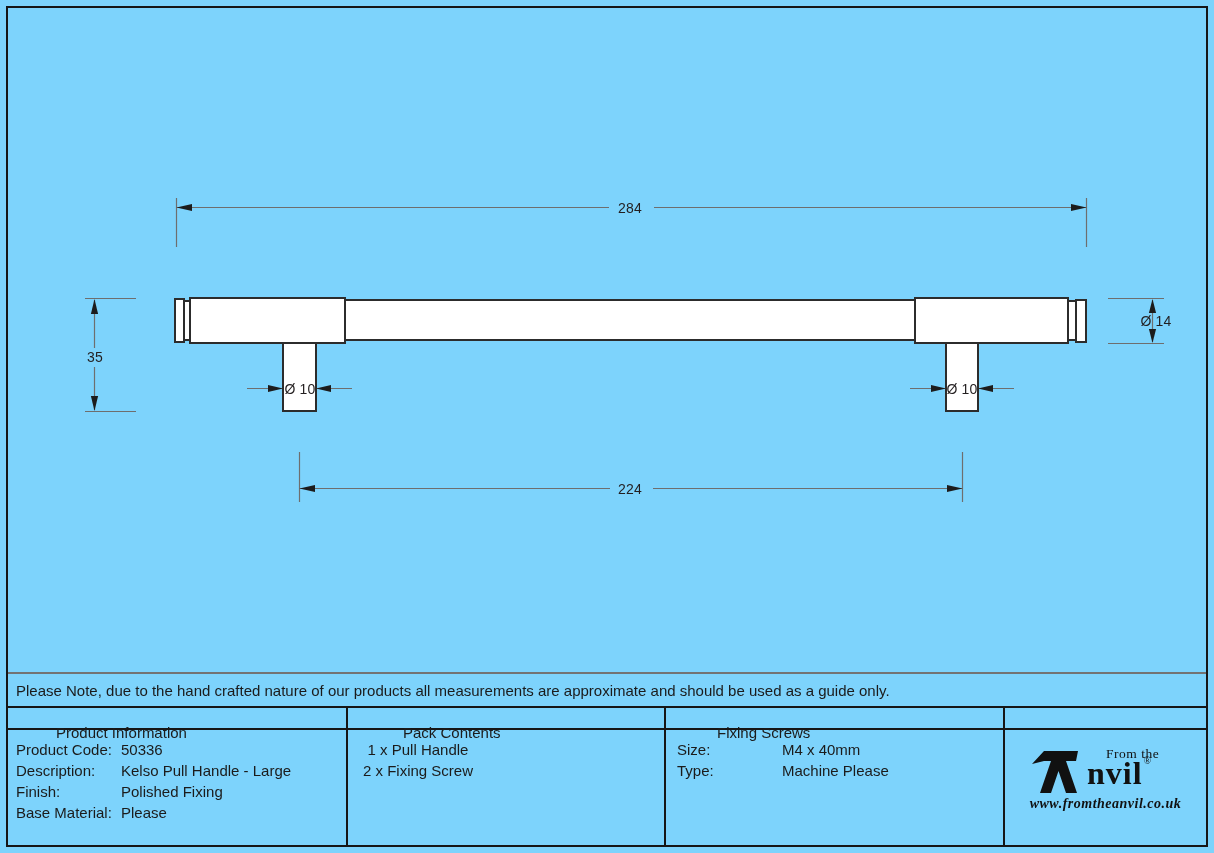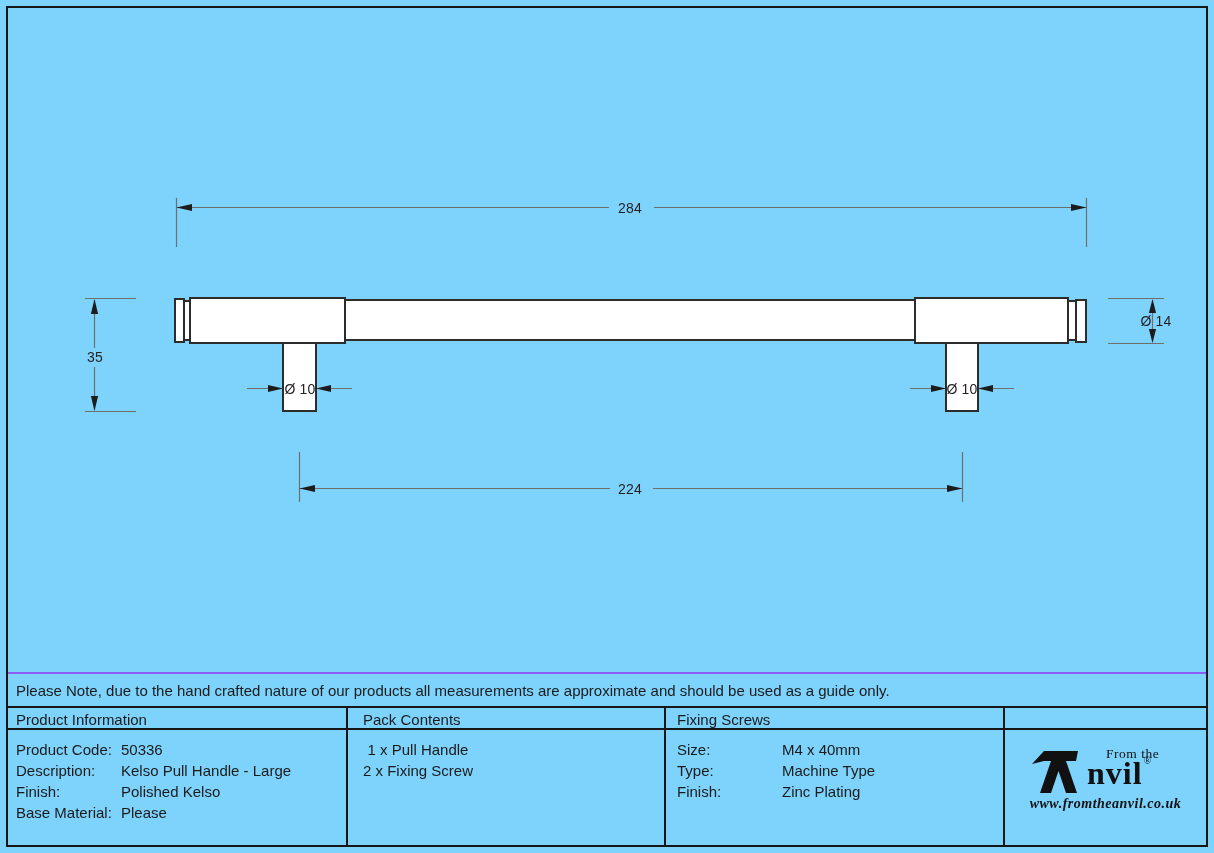--- a/index.html
+++ b/index.html
@@ -10,28 +10,28 @@
   }
   .page-border { position:absolute; inset:6px; border:2px solid #161616; pointer-events:none; }
   .drawing-svg { position:absolute; left:0; top:0; }
   .dim {
     position:absolute; transform:translate(-50%,-50%);
     font-size:14px; color:#231f20; white-space:nowrap; letter-spacing:0.2px;
   }
   
   .note-row {
     position:absolute; left:8px; right:8px; top:672px; height:34px;
-    border-top:2px solid #8b5cf6; display:flex; align-items:center;
+    border-top:2px solid #737373; display:flex; align-items:center;
     padding-left:8px; font-size:15px; box-sizing:border-box;
   }
   .header-row {
     position:absolute; left:8px; right:8px; top:706px; height:24px;
     border-top:2px solid #161616; border-bottom:2px solid #161616; box-sizing:border-box;
   }
-  .header-label { position:absolute; top:3px; font-size:15px; }
+  .header-label { position:absolute; top:16px; font-size:15px;margin-left:40px; }
   .vdiv { position:absolute; top:708px; bottom:7px; width:2px; background:#161616; }
   .spec-col { position:absolute; top:739px; font-size:15px; line-height:21px; }
   .spec-row .lbl { display:inline-block; width:105px; }
   
   .logo-box { position:absolute; left:1005px; top:710px; width:201px; height:135px; }
   .logo-main { position:absolute; left:26px; top:36px; display:flex; align-items:flex-start; }
   .anvil-svg { display:block; }
   .logo-right { margin-left:-6px; display:flex; flex-direction:column; }
   .from-the {
     font-family:"Liberation Serif","DejaVu Serif",serif; font-size:13.5px;
@@ -136,41 +136,38 @@
   <div class="vdiv" style="left:1003px;"></div>
 
   <div class="spec-col" style="left:16px;">
     <div class="spec-row">
       <span class="lbl">Product Code:</span><span>50336</span>
     </div>
     <div class="spec-row">
       <span class="lbl">Description:</span><span>Kelso Pull Handle - Large</span>
     </div>
     <div class="spec-row">
-      <span class="lbl">Finish:</span><span>Polished Kelso</span>
+      <span class="lbl">Finish:</span><span>Polished Fixing</span>
     </div>
     <div class="spec-row">
       <span class="lbl">Base Material:</span><span>Please</span>
     </div>
   </div>
 
   <div class="spec-col" style="left:363px;text-align:center;">
     <div class="spec-row">1 x Pull Handle</div>
     <div class="spec-row">2 x Fixing Screw</div>
   </div>
 
   <div class="spec-col" style="left:677px;">
     <div class="spec-row">
       <span class="lbl">Size:</span><span>M4 x 40mm</span>
     </div>
     <div class="spec-row">
-      <span class="lbl">Type:</span><span>Machine Type</span>
-    </div>
-    <div class="spec-row">
-      <span class="lbl">Finish:</span><span>Zinc Plating</span>
+      <span class="lbl">Type:</span><span>Machine Please</span>
     </div>
   </div>
 
   <div class="logo-box">
     <div class="logo-main">
       <svg class="anvil-svg" width="62" height="50" viewBox="0 0 62 50">
         <path d="M1 18 L13 5 L47 5 L45 15 L35 15 L46 47 L35 47 L27.5 25 L20 47 L9 47 L20 15 L13 15 Z" fill="#111111" stroke="none"></path>
       </svg>
       <div class="logo-right">
         <span class="from-the">From the</span>

